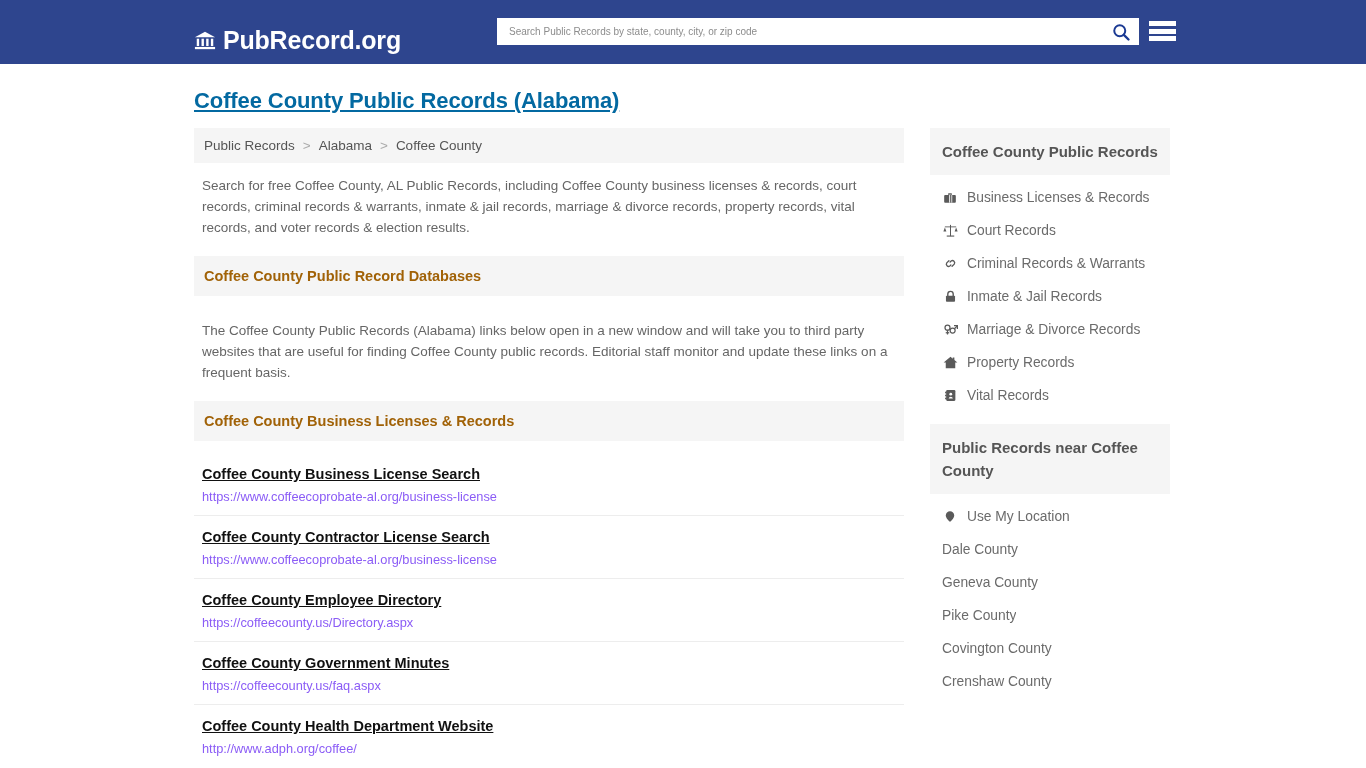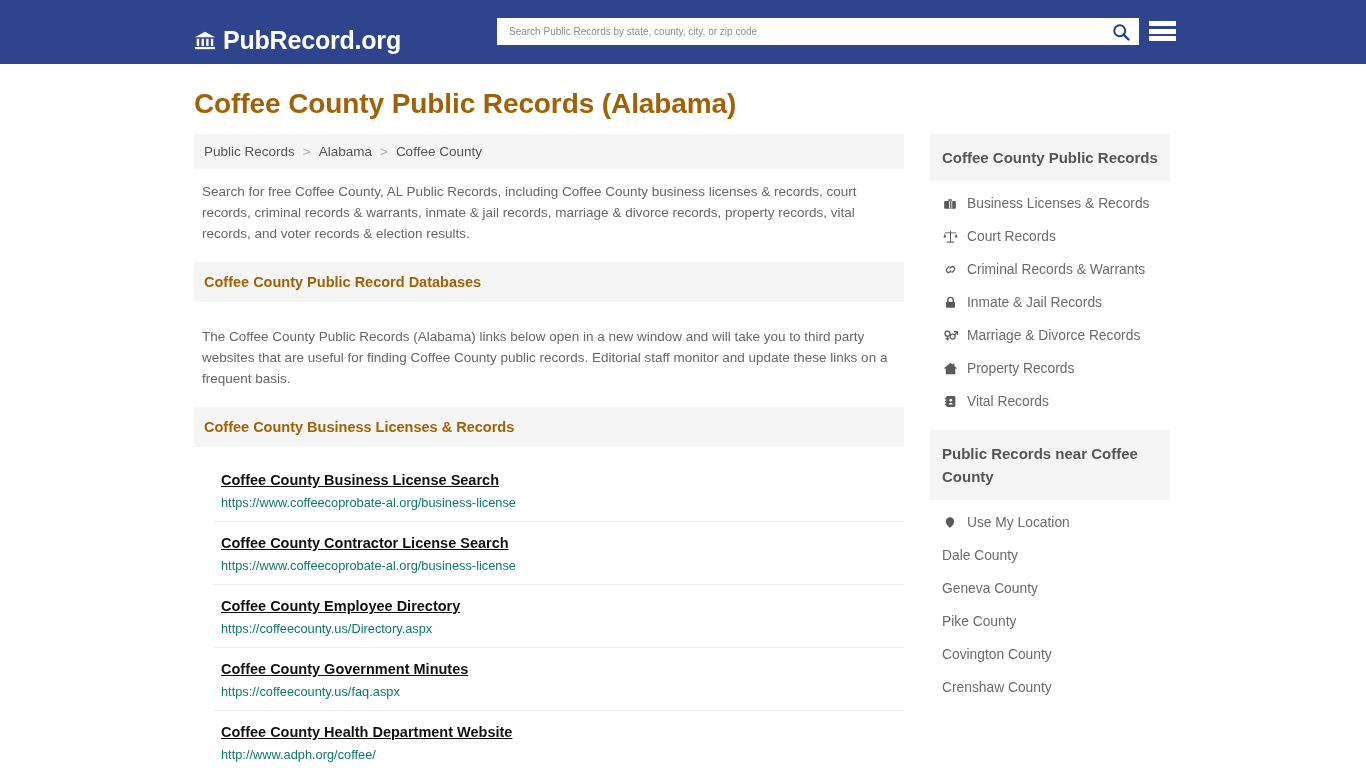--- a/index.html
+++ b/index.html
@@ -92,25 +92,26 @@
     width: 27px;
     background: #ffffff;
   }
 
   
   .page {
     width: 1366px;
     padding: 0 194px;
   }
   .page-title {
-    font-size: 28px;
+    font-size: 22px;
     font-weight: bold;
-    color: #a16207;
+    color: #0369a1;
     margin: 24px 0 14px 0;
     letter-spacing: -0.1px;
+    text-decoration: underline;
   }
   .columns {
     display: flex;
     gap: 26px;
     align-items: flex-start;
   }
   .main-col { width: 710px; flex: 0 0 710px; }
   .side-col { width: 240px; flex: 0 0 240px; }
 
   
@@ -150,36 +151,35 @@
     font-weight: bold;
     color: #a16207;
     margin-top: 10px;
   }
 
   
   .link-list { margin-top: 4px; }
   .link-item {
     padding: 12px 8px 11px 8px;
     border-bottom: 1px solid #ededed;
-    margin-left: 19px;
   }
   .link-item:last-of-type { border-bottom: none; }
   .link-title {
     display: inline-block;
     font-size: 14.5px;
     font-weight: bold;
     color: #111111;
     text-decoration: underline;
     margin-bottom: 7px;
     cursor: pointer;
   }
   .link-url {
     display: block;
     font-size: 12.8px;
-    color: #0f766e;
+    color: #8b5cf6;
     text-decoration: none;
     cursor: pointer;
   }
   .see-all {
     padding: 6px 8px 10px 8px;
     font-size: 13.5px;
     color: #666;
   }
 
   

